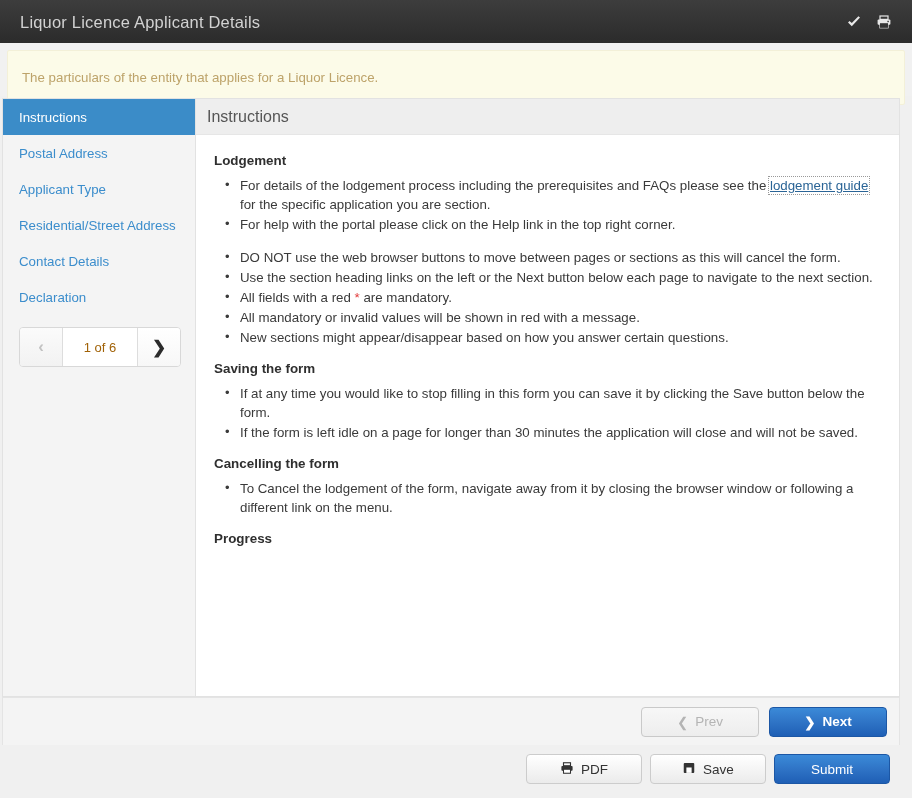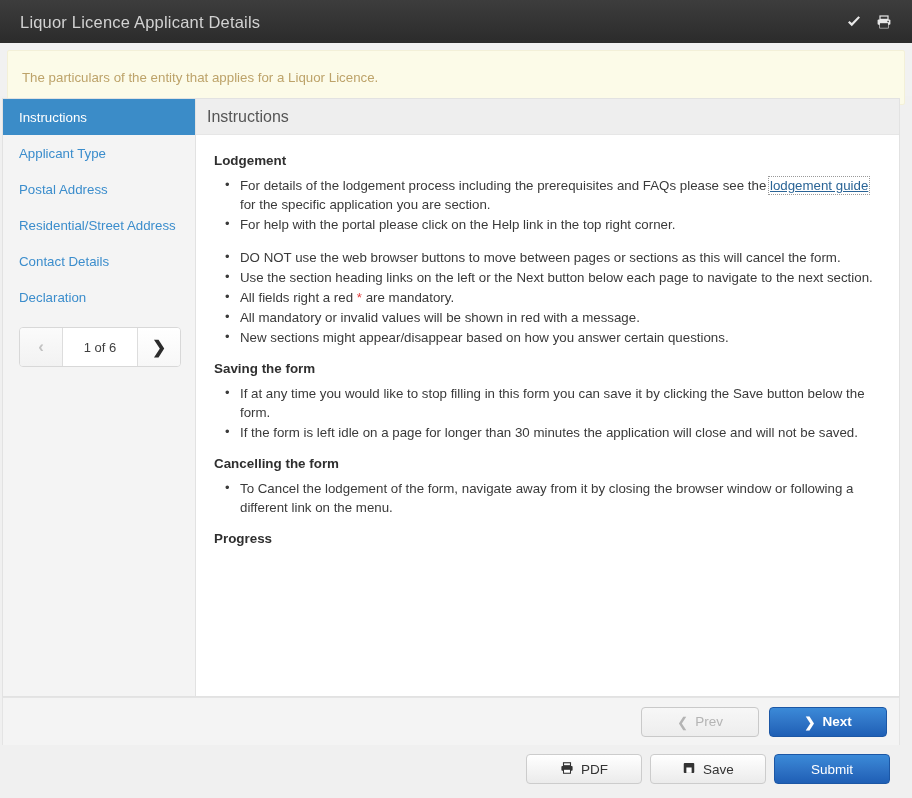--- a/index.html
+++ b/index.html
@@ -124,21 +124,21 @@
   .pager-btn.prev { color: #c2c2c2; border-right: 1px solid #ddd; }
   .pager-btn.next { color: #2b2b2b; border-left: 1px solid #ddd;
                     background: linear-gradient(to bottom,#ffffff,#f7f7f7); }
   .pager-label {
     flex: 1;
     display: flex;
     align-items: center;
     justify-content: center;
     background: #ffffff;
     font-size: 13px;
-    color: #404040;
+    color: #a16207;
   }
 
   
   .content {
     flex: 1;
     display: flex;
     flex-direction: column;
     min-width: 0;
   }
   .content-head {
@@ -291,24 +291,24 @@
   </div>
 </div>
 
 <div class="panel">
 
   <div class="sidebar">
     <div class="nav-item active">
       <span>Instructions</span>
     </div>
     <div class="nav-item">
+      <span>Postal Address</span>
+    </div>
+    <div class="nav-item">
       <span>Applicant Type</span>
-    </div>
-    <div class="nav-item">
-      <span>Postal Address</span>
     </div>
     <div class="nav-item">
       <span>Residential/Street Address</span>
     </div>
     <div class="nav-item">
       <span>Contact Details</span>
     </div>
     <div class="nav-item">
       <span>Declaration</span>
     </div>
@@ -331,21 +331,21 @@
 
       <div class="sec-title">Lodgement</div>
       <ul class="bullets">
         <li><span>For details of the lodgement process including the prerequisites and FAQs please see the </span><a class="inline-link">lodgement guide</a><span> for the specific application you are section.</span></li>
         <li><span>For help with the portal please click on the Help link in the top right corner.</span></li>
       </ul>
 
       <ul class="bullets">
         <li><span>DO NOT use the web browser buttons to move between pages or sections as this will cancel the form.</span></li>
         <li><span>Use the section heading links on the left or the Next button below each page to navigate to the next section.</span></li>
-        <li><span>All fields right a red </span><span class="req-star">*</span><span> are mandatory.</span></li>
+        <li><span>All fields with a red </span><span class="req-star">*</span><span> are mandatory.</span></li>
         <li><span>All mandatory or invalid values will be shown in red with a message.</span></li>
         <li><span>New sections might appear/disappear based on how you answer certain questions.</span></li>
       </ul>
 
       <div class="sec-title">Saving the form</div>
       <ul class="bullets">
         <li><span>If at any time you would like to stop filling in this form you can save it by clicking the Save button below the form.</span></li>
         <li><span>If the form is left idle on a page for longer than 30 minutes the application will close and will not be saved.</span></li>
       </ul>
 

